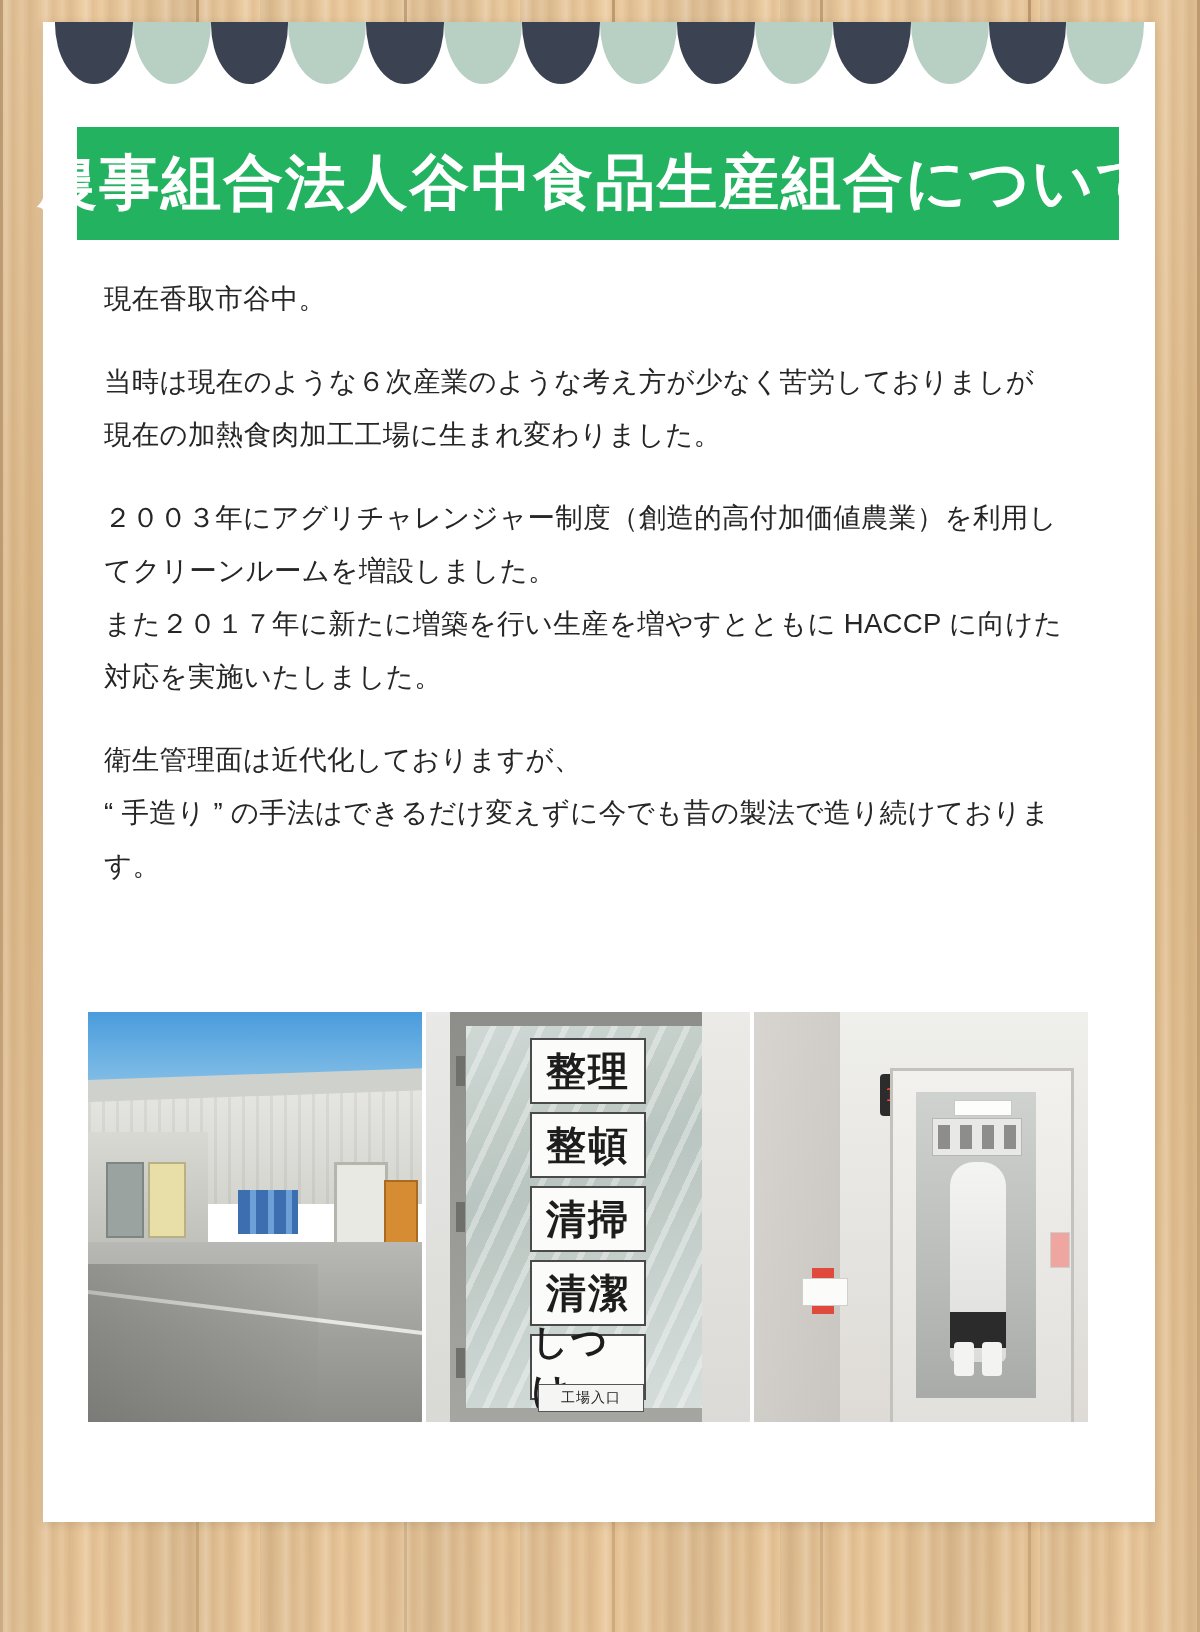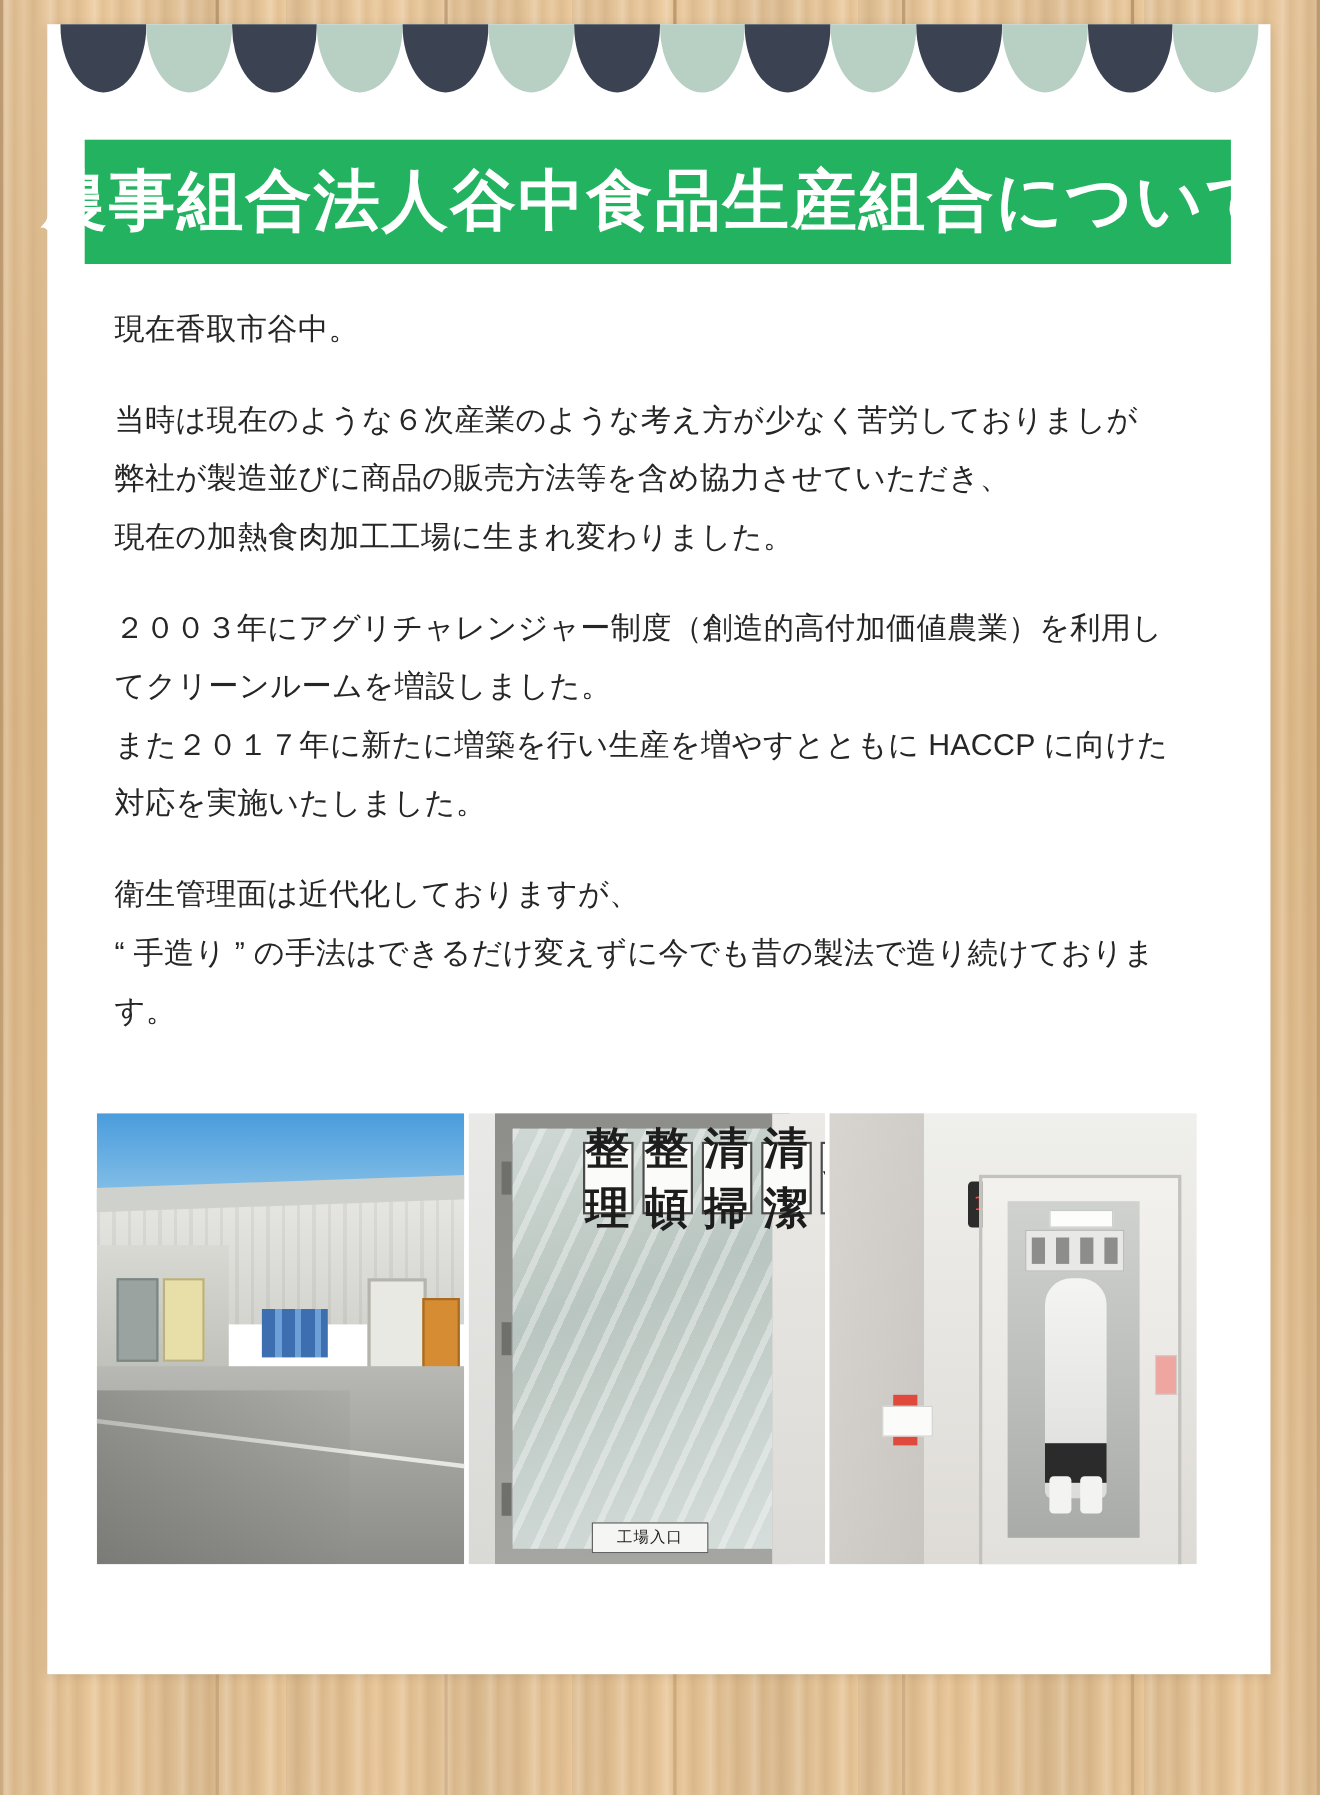--- a/index.html
+++ b/index.html
@@ -200,21 +200,21 @@
     content: "";
     position: absolute; inset: 0;
     background: repeating-linear-gradient(115deg, rgba(255,255,255,0.35) 0 6px, rgba(255,255,255,0) 6px 22px);
   }
   .p2 .right-panel {
     position: absolute; left: 276px; top: 0; width: 48px; height: 410px;
     background: linear-gradient(180deg, #eceae6, #dcdad6);
   }
   .p2 .sign-stack {
     position: absolute; left: 104px; top: 26px; width: 116px;
-    display: flex; flex-direction: row; gap: 8px;
+    display: flex; flex-direction: column; gap: 8px;
   }
   .p2 .sign {
     background: #fbfbfa;
     border: 2px solid #4a4a4a;
     height: 62px;
     display: flex; align-items: center; justify-content: center;
     font-family: "DejaVu Serif", "Liberation Serif", serif;
     font-weight: bold;
     font-size: 40px;
     color: #1d1d1d;
@@ -331,21 +331,20 @@
 <div class="title-bar">
   <div class="title-text">農事組合法人谷中食品生産組合について</div>
 </div>
 
 <div class="body-copy" id="body-copy">
     <p class="para">
       <span class="ln">現在香取市谷中。</span>
     </p>
     <p class="para">
       <span class="ln">当時は現在のような６次産業のような考え方が少なく苦労しておりましが</span>
-      <span class="ln">弊社が製造並びに商品の販売方法等を含め協力させていただき、</span>
       <span class="ln">現在の加熱食肉加工工場に生まれ変わりました。</span>
     </p>
     <p class="para">
       <span class="ln">２００３年にアグリチャレンジャー制度（創造的高付加価値農業）を利用し</span>
       <span class="ln">てクリーンルームを増設しました。</span>
       <span class="ln">また２０１７年に新たに増築を行い生産を増やすとともに HACCP に向けた</span>
       <span class="ln">対応を実施いたしました。</span>
     </p>
     <p class="para">
       <span class="ln">衛生管理面は近代化しておりますが、</span>

